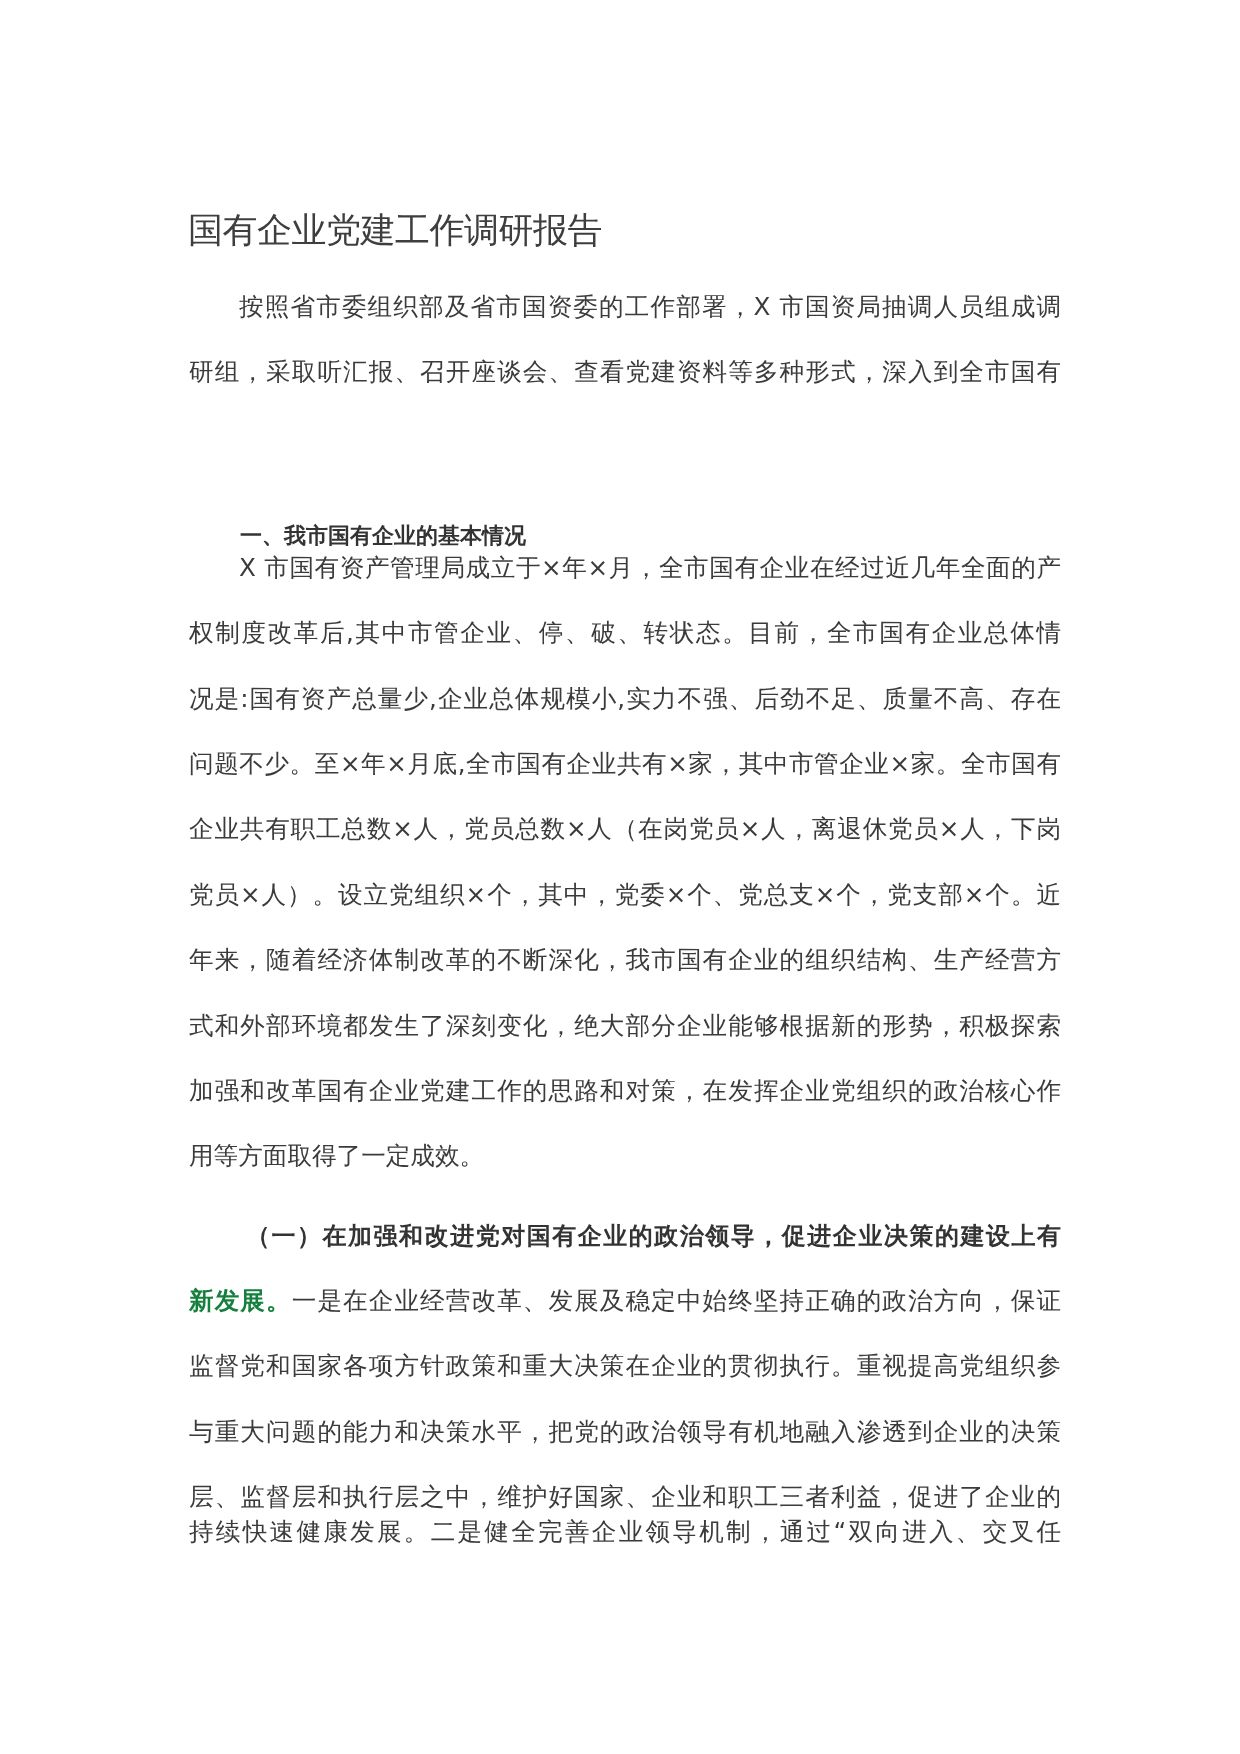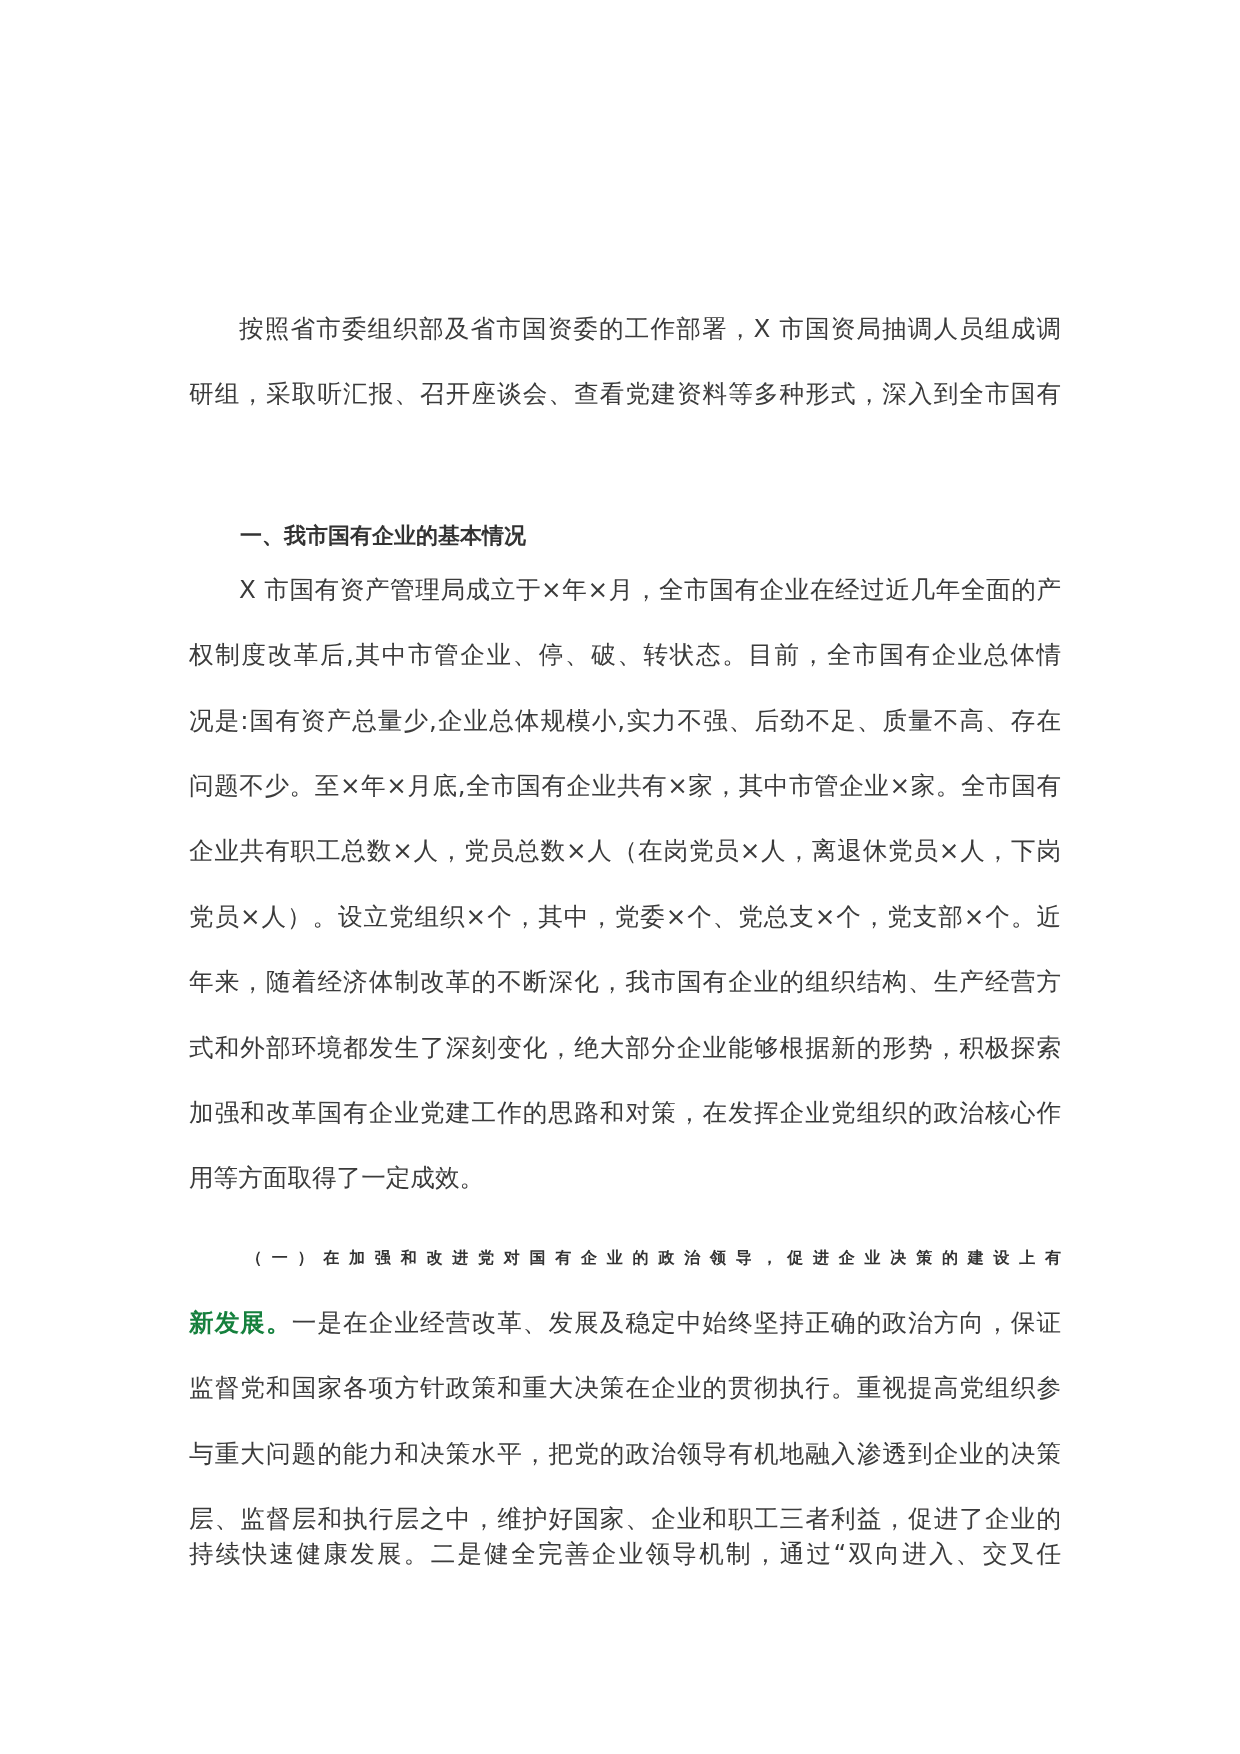--- a/index.html
+++ b/index.html
@@ -2,33 +2,34 @@
 <html><head>
   <meta charset="utf-8">
   <style>
     html, body { margin: 0; padding: 0; background: #ffffff; }
     body { width: 1240px; height: 1754px; position: relative; overflow: hidden;
            font-family: "DejaVu Sans", "Liberation Sans", sans-serif; color: #3b3b3b; }
     .page { position: absolute; left: 0; top: 0; width: 1240px; height: 1754px; background: #fff; }
     .title { position: absolute; left: 188px; top: 206px; font-size: 35px; line-height: 48px;
              color: #3e3e3e; white-space: nowrap; letter-spacing: -0.5px; }
     .line { position: absolute; left: 189px; width: 872px; font-size: 24.6px; line-height: 32px;
-            white-space: nowrap; color: #3b3b3b; text-align: justify; text-align-last: justify; margin-top: 22px; }
+            white-space: nowrap; color: #3b3b3b; text-align: justify; text-align-last: justify; }
     .line.indent { left: 239px; width: 822px; }
     .line.last { text-align-last: left; }
     .head1 { position: absolute; left: 240px; font-size: 22px; font-weight: bold; line-height: 32px;
              white-space: nowrap; color: #333; margin-top: 32px; }
     .bold { font-weight: bold; color: #15803d; }
-    .line.head2 { left: 246px; width: 815px; font-weight: bold; font-size: 16px; color: #333; }
+    .line.head2 { left: 246px; width: 815px; font-weight: bold; font-size: 24px; color: #333; }
   </style>
 </head>
 <body>
 
 <div class="page">
 
+  <div class="title">国有企业党建工作调研报告</div>
 
   <div class="line indent" style="top:291px">按照省市委组织部及省市国资委的工作部署，X 市国资局抽调人员组成调</div>
   <div class="line" style="top:356px">研组，采取听汇报、召开座谈会、查看党建资料等多种形式，深入到全市国有</div>
 
   <div class="head1" style="top:488px">一、我市国有企业的基本情况</div>
 
   <div class="line indent" style="top:552px">X 市国有资产管理局成立于×年×月，全市国有企业在经过近几年全面的产</div>
   <div class="line" style="top:617px">权制度改革后,其中市管企业、停、破、转状态。目前，全市国有企业总体情</div>
   <div class="line" style="top:683px">况是:国有资产总量少,企业总体规模小,实力不强、后劲不足、质量不高、存在</div>
   <div class="line" style="top:748px">问题不少。至×年×月底,全市国有企业共有×家，其中市管企业×家。全市国有</div>

